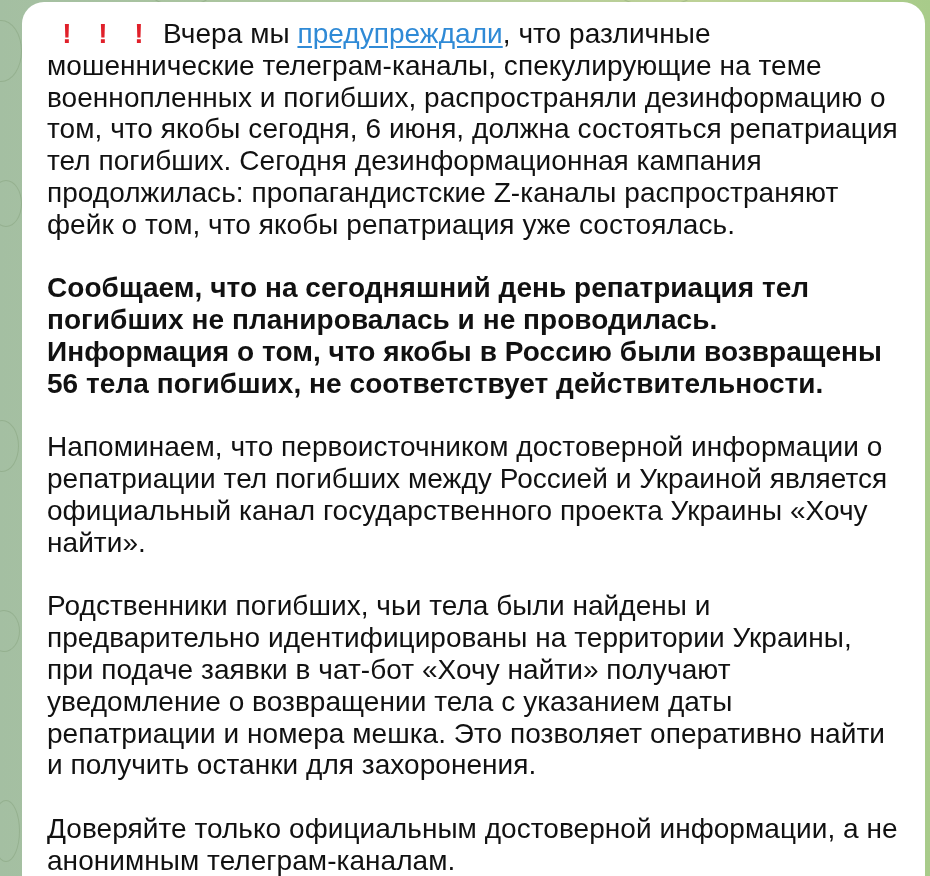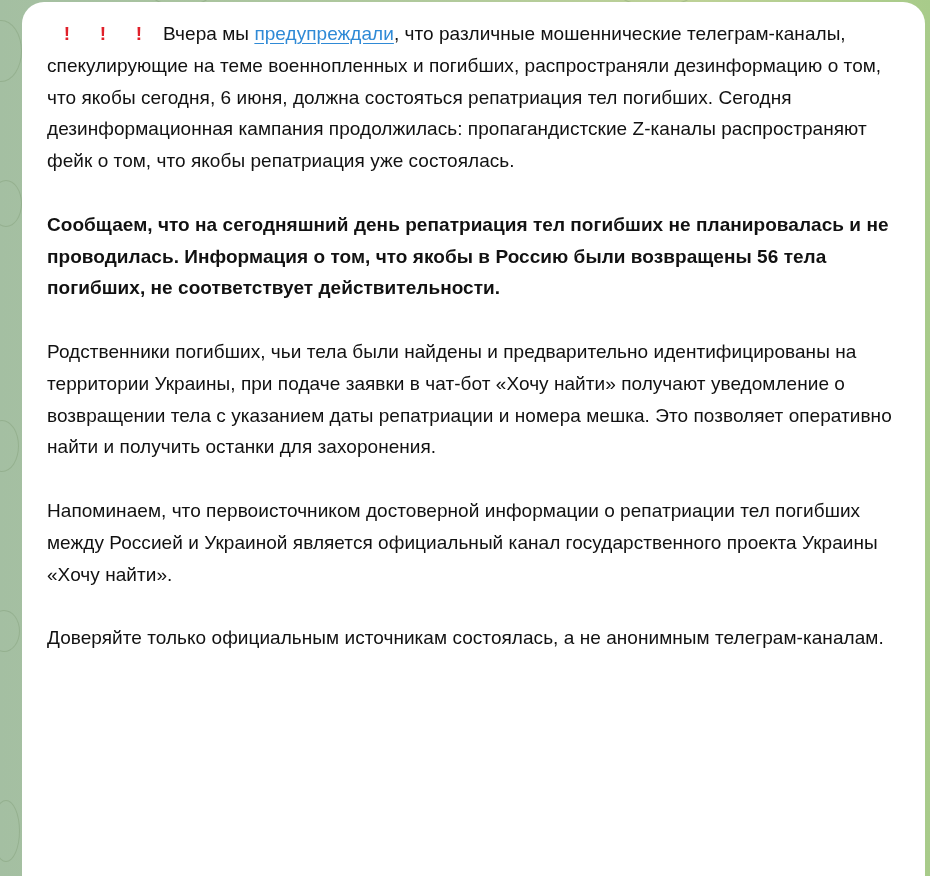--- a/index.html
+++ b/index.html
@@ -29,21 +29,21 @@
       left: 22px;
       top: 2px;
       width: 903px;
       height: 900px;
       background: #ffffff;
       border-radius: 22px 22px 0 0;
       box-sizing: border-box;
       padding: 16px 20px 0 25px;
     }
     .msg {
-      font-size: 19px;
+      font-size: 28px;
       line-height: 31.8px;
       color: #111111;
       letter-spacing: 0.05px;
     }
     .para {
       margin: 0 0 31.8px 0;
       white-space: pre-line;
     }
     .para.bold {
       font-weight: bold;
@@ -78,19 +78,19 @@
   <div class="doodle" style="left:150px;top:-20px;width:60px;height:24px;"></div>
   <div class="doodle" style="left:620px;top:-16px;width:70px;height:20px;"></div>
 </div>
 
 <div class="bubble">
   <div class="msg">
     <p class="para"><span class="warn-group"><span class="warn">!</span><span class="warn">!</span><span class="warn">!</span></span><span>Вчера мы </span><a class="link">предупреждали</a><span>, что различные мошеннические телеграм-каналы, спекулирующие на теме военнопленных и погибших, распространяли дезинформацию о том, что якобы сегодня, 6 июня, должна состояться репатриация тел погибших. Сегодня дезинформационная кампания продолжилась: пропагандистские Z-каналы распространяют фейк о том, что якобы репатриация уже состоялась.</span></p>
 
     <p class="para bold">Сообщаем, что на сегодняшний день репатриация тел погибших не планировалась и не проводилась. Информация о том, что якобы в Россию были возвращены 56 тела погибших, не соответствует действительности.</p>
 
+    <p class="para">Напоминаем, что первоисточником достоверной информации о репатриации тел погибших между Россией и Украиной является официальный канал государственного проекта Украины «Хочу найти».</p>
+
     <p class="para">Родственники погибших, чьи тела были найдены и предварительно идентифицированы на территории Украины, при подаче заявки в чат-бот «Хочу найти» получают уведомление о возвращении тела с указанием даты репатриации и номера мешка. Это позволяет оперативно найти и получить останки для захоронения.</p>
 
-    <p class="para">Напоминаем, что первоисточником достоверной информации о репатриации тел погибших между Россией и Украиной является официальный канал государственного проекта Украины «Хочу найти».</p>
-
-    <p class="para">Доверяйте только официальным источникам состоялась, а не анонимным телеграм-каналам.</p>
+    <p class="para">Доверяйте только официальным достоверной информации, а не анонимным телеграм-каналам.</p>
   </div>
 </div>
 
 </body></html>

